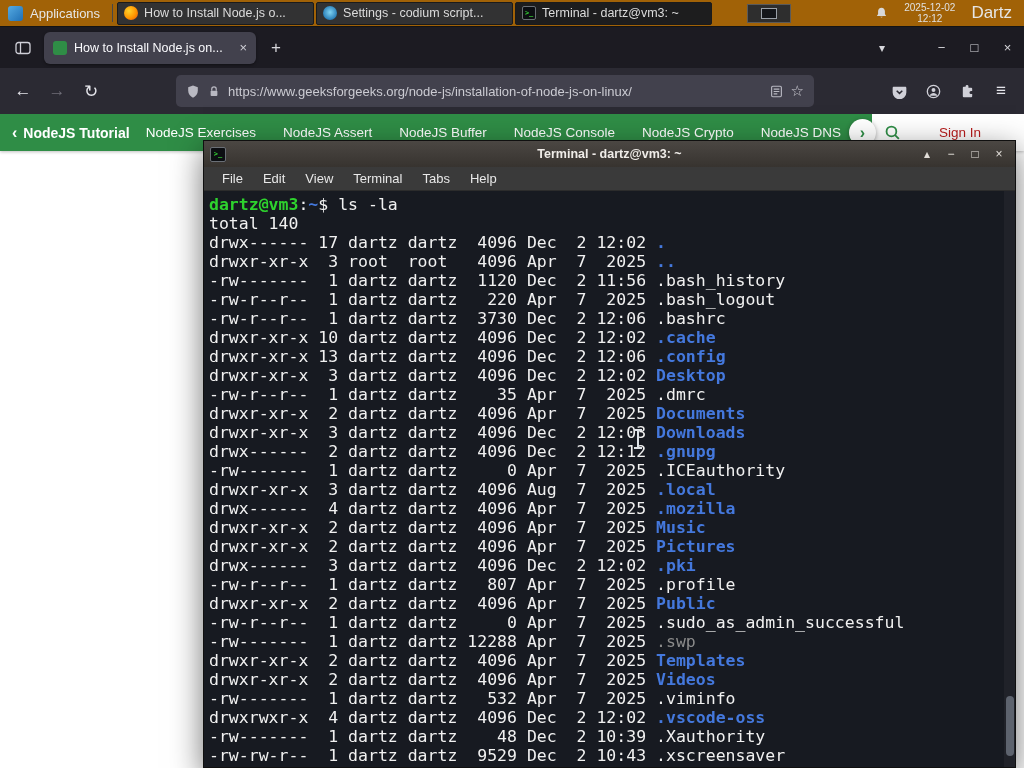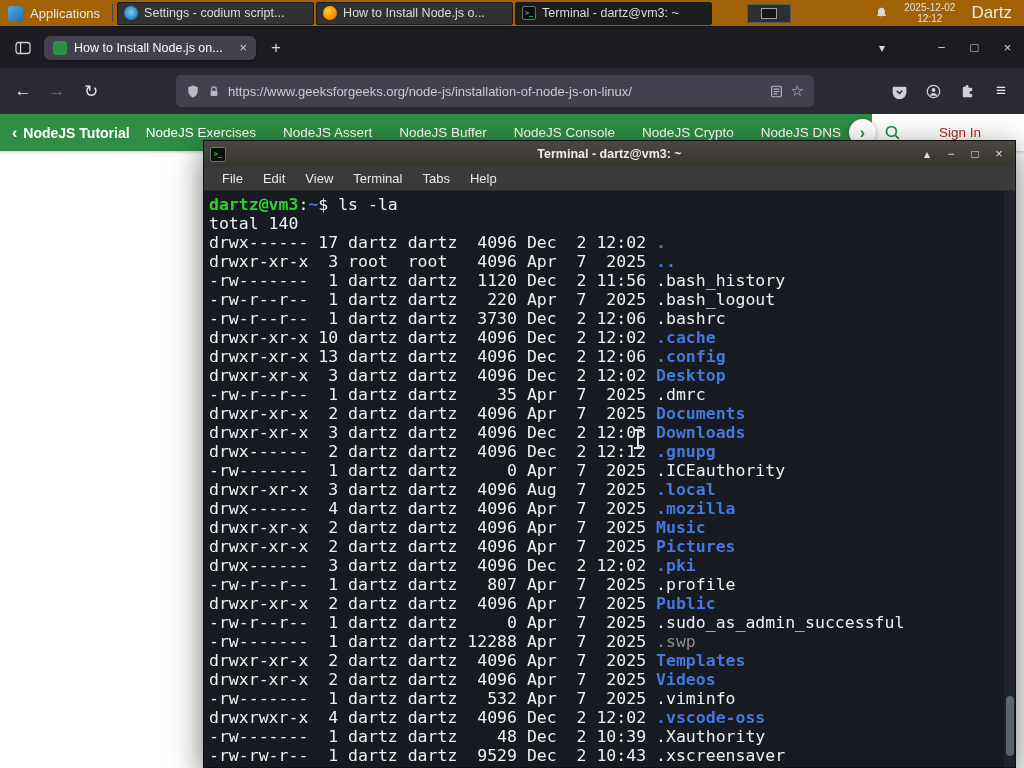--- a/index.html
+++ b/index.html
@@ -30,21 +30,21 @@
          align-items:center;justify-content:center;margin-right:84px;}
   .ws-pane{width:16px;height:11px;border:1px solid #9aa0a8;background:#14161a;}
   .bell{display:flex;align-items:center;margin-right:16px;}
   .clock{text-align:center;font-size:10px;line-height:11px;color:#e0e0e0;margin-right:16px;}
   .tb-user{font-size:17px;margin-right:12px;}
 
   
   .ffx-tabs{position:absolute;left:0;top:27px;width:1024px;height:41px;background:#1c1b22;
             display:flex;align-items:center;z-index:20;}
   .fv-btn{width:30px;height:30px;margin-left:8px;display:flex;align-items:center;justify-content:center;border-radius:4px;}
-  .tab{display:flex;align-items:center;gap:7px;height:24px;margin-left:6px;padding:0 9px;width:212px;
+  .tab{display:flex;align-items:center;gap:7px;height:32px;margin-left:6px;padding:0 9px;width:212px;
        background:#42414d;border-radius:6px;color:#fbfbfe;font-size:12.5px;box-shadow:0 1px 3px rgba(0,0,0,.4);}
   .tab-title{flex:1;overflow:hidden;white-space:nowrap;}
   .tab-close{font-size:13px;color:#cfcfd6;}
   .fav.gfg{background:#2f8d46;display:flex;align-items:center;justify-content:center;color:#fff;font:bold 8px "Liberation Sans",sans-serif;}
   .newtab{width:28px;height:28px;margin-left:6px;font-size:17px;color:#d7d7dc;display:flex;align-items:center;justify-content:center;border-radius:4px;}
   .tabctl{width:30px;font-size:12px;color:#d7d7dc;margin-right:28px;}
   .winctl{width:33px;height:100%;font-size:13px;color:#d7d7dc;display:flex;align-items:center;justify-content:center;}
 
   
   .ffx-nav{position:absolute;left:0;top:68px;width:1024px;height:46px;background:#2b2a33;
@@ -108,26 +108,26 @@
 
 <div class="screen">
 
   <div class="taskbar">
     <div class="tb-app">
       <span class="app-ico"></span>
       <span>Applications</span>
     </div>
     <div class="tb-sep"></div>
     <button class="tb-win">
+      <span class="fav ff"></span>
+      <span class="tb-title">How to Install Node.js o...</span>
+    </button>
+    <button class="tb-win">
       <span class="fav gear"></span>
       <span class="tb-title">Settings - codium script...</span>
-    </button>
-    <button class="tb-win">
-      <span class="fav ff"></span>
-      <span class="tb-title">How to Install Node.js o...</span>
     </button>
     <button class="tb-win active">
       <span class="fav term-fav">&gt;_</span>
       <span class="tb-title">Terminal - dartz@vm3: ~</span>
     </button>
     <div class="tb-flex"></div>
     <div class="tb-ws">
       <span class="ws-pane"></span>
     </div>
     <span class="bell">

